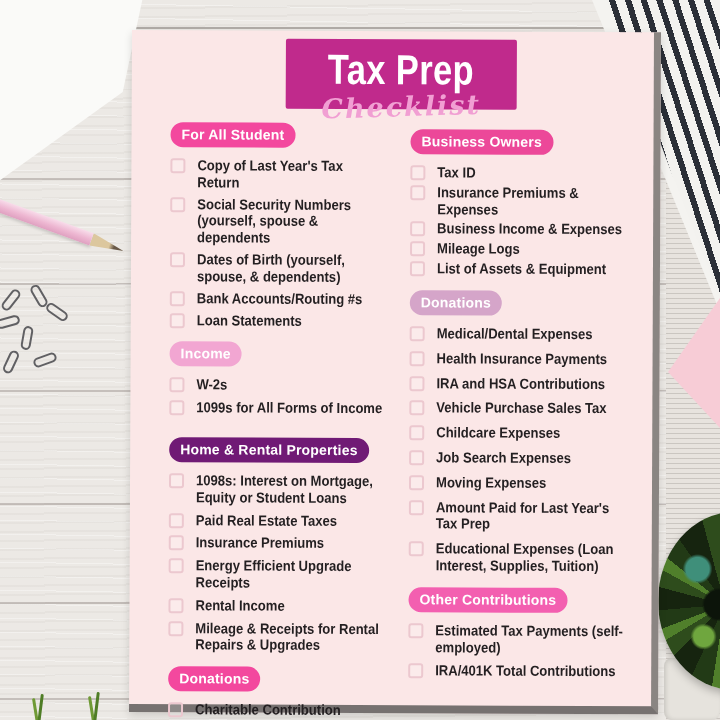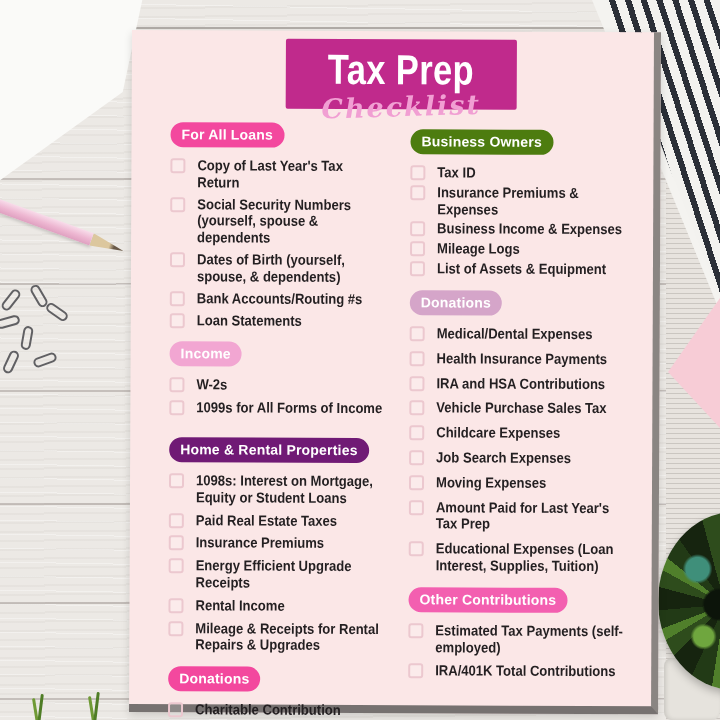--- a/index.html
+++ b/index.html
@@ -138,21 +138,21 @@
 
 <div class="plant-pot"></div>
 <div class="plant"></div>
 
 <div class="paper">
   <div class="title-block" style="background: rgb(192, 42, 140);">
     <div class="title-main">Tax Prep</div>
     <div class="title-script" style="color: rgb(241, 159, 211);">Checklist</div>
   </div>
   <div class="col col-left" id="col-left">
-      <div class="section section-for-all-filers"><div class="badge" style="background: rgb(243, 72, 158);">For All Loans</div><div class="items">
+      <div class="section section-for-all-filers"><div class="badge" style="background: rgb(243, 72, 158);">For All Student</div><div class="items">
           <div class="item">
             <span class="checkbox"></span>
             <span class="item-label">Copy of Last Year's Tax Return</span>
           </div>
           <div class="item">
             <span class="checkbox"></span>
             <span class="item-label">Social Security Numbers (yourself, spouse &amp; dependents</span>
           </div>
           <div class="item">
             <span class="checkbox"></span>
@@ -204,21 +204,21 @@
           </div>
         </div></div>
       <div class="section section-donations"><div class="badge" style="background: rgb(243, 72, 158);">Donations</div><div class="items">
           <div class="item">
             <span class="checkbox"></span>
             <span class="item-label">Charitable Contribution Receipts</span>
           </div>
         </div></div>
     </div>
   <div class="col col-right" id="col-right">
-      <div class="section section-business-owners"><div class="badge" style="background: #4d7c0f;">Business Owners</div><div class="items">
+      <div class="section section-business-owners"><div class="badge" style="background: #ec4899;">Business Owners</div><div class="items">
           <div class="item">
             <span class="checkbox"></span>
             <span class="item-label">Tax ID</span>
           </div>
           <div class="item">
             <span class="checkbox"></span>
             <span class="item-label">Insurance Premiums &amp; Expenses</span>
           </div>
           <div class="item">
             <span class="checkbox"></span>

